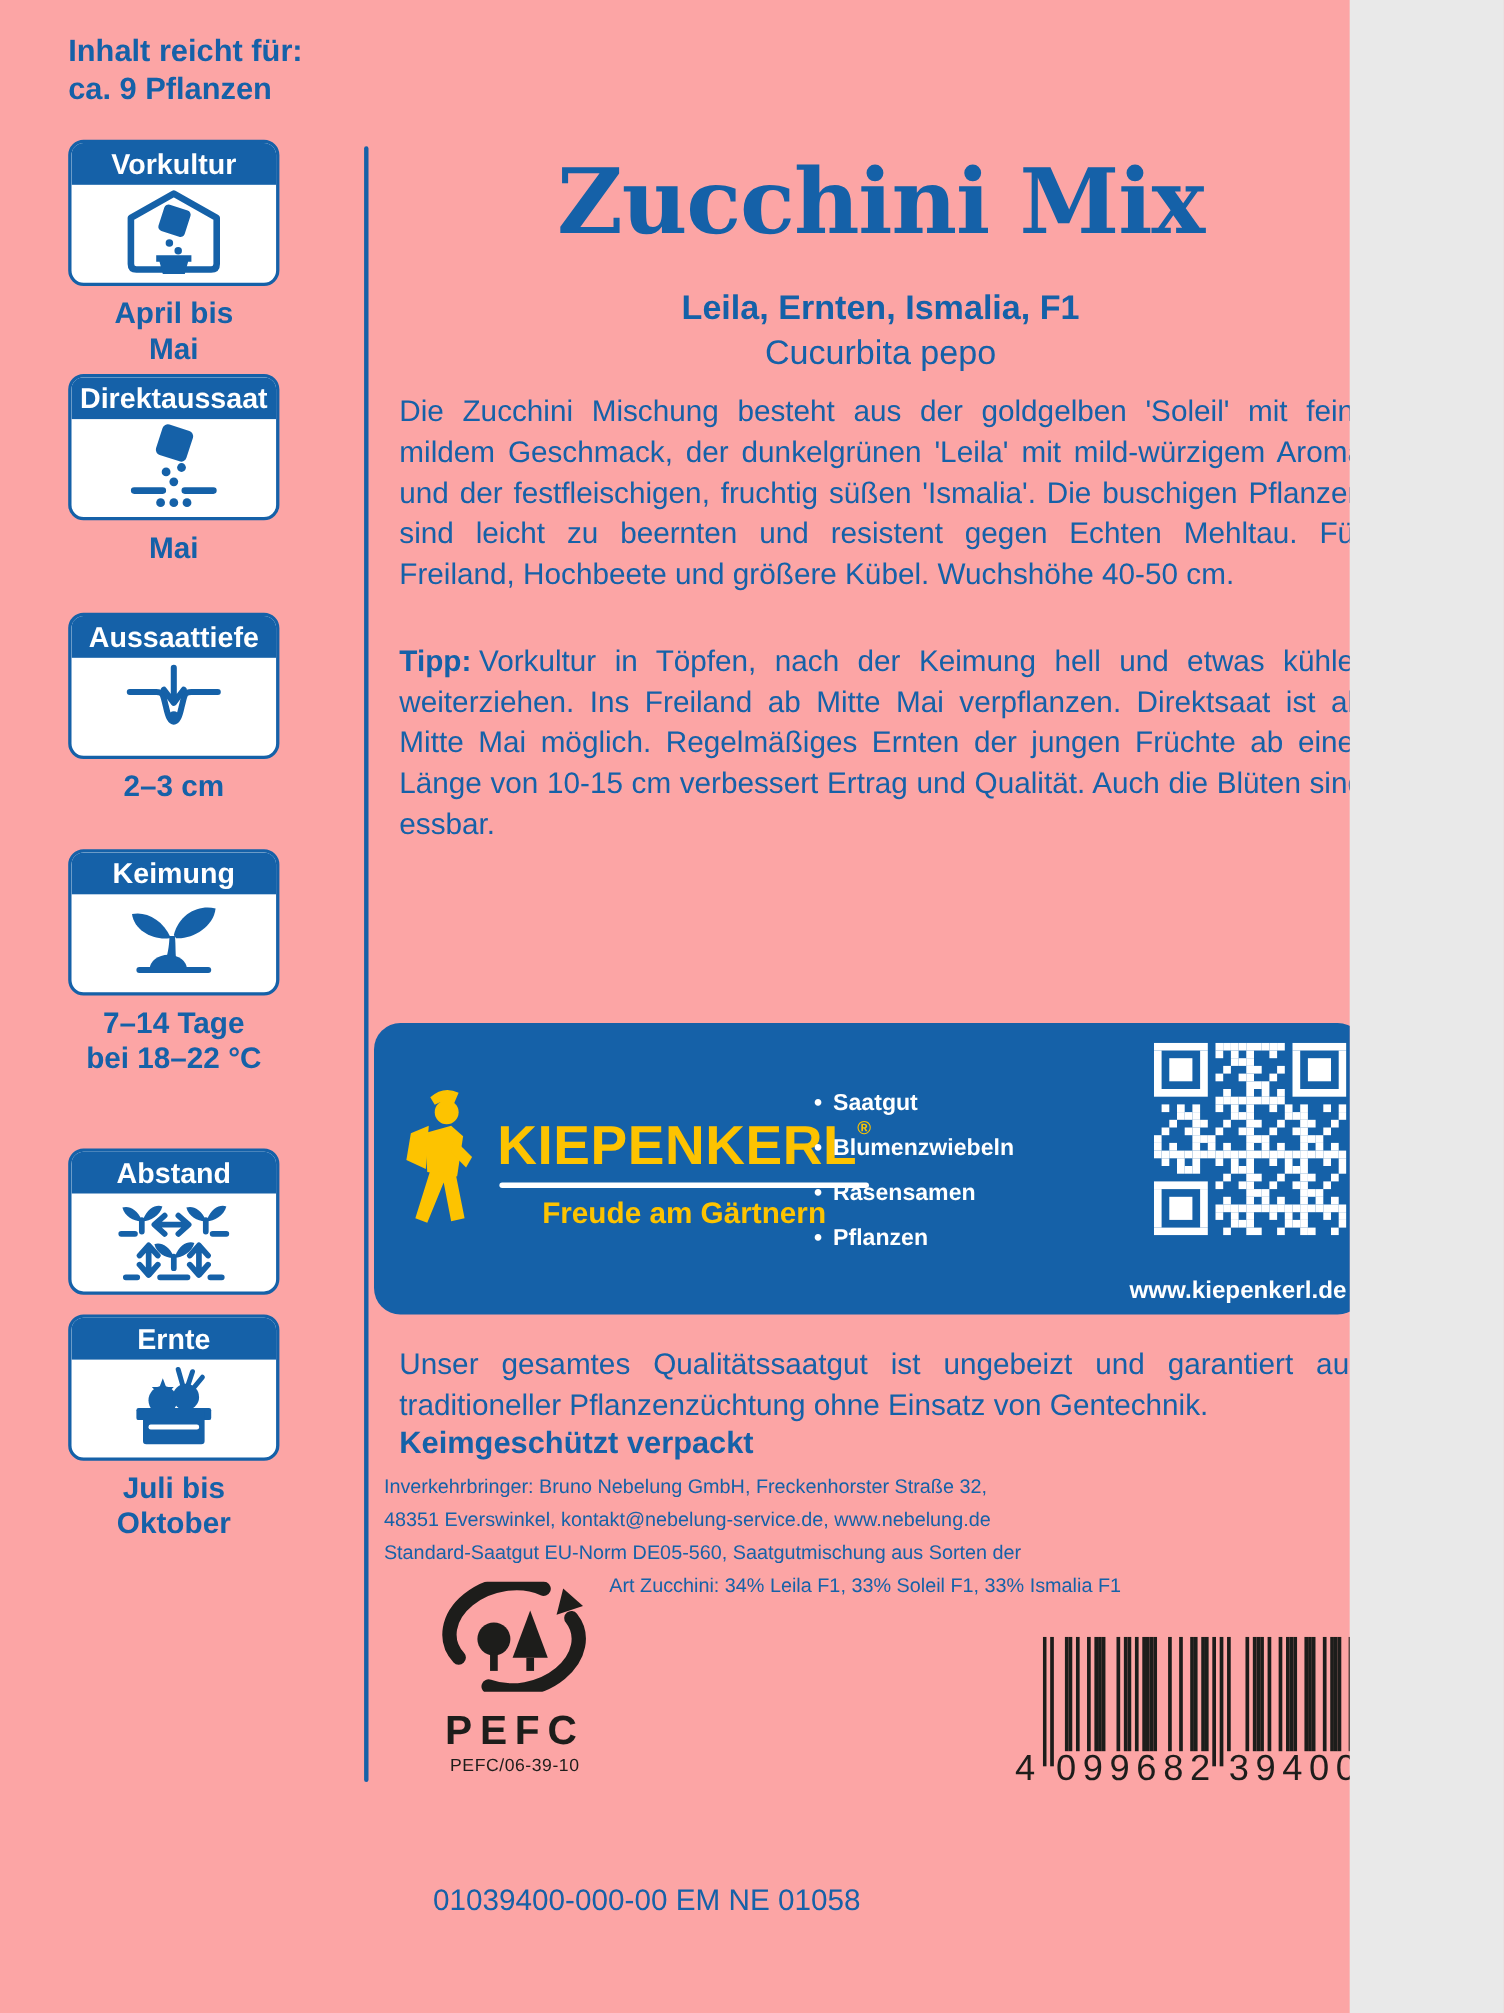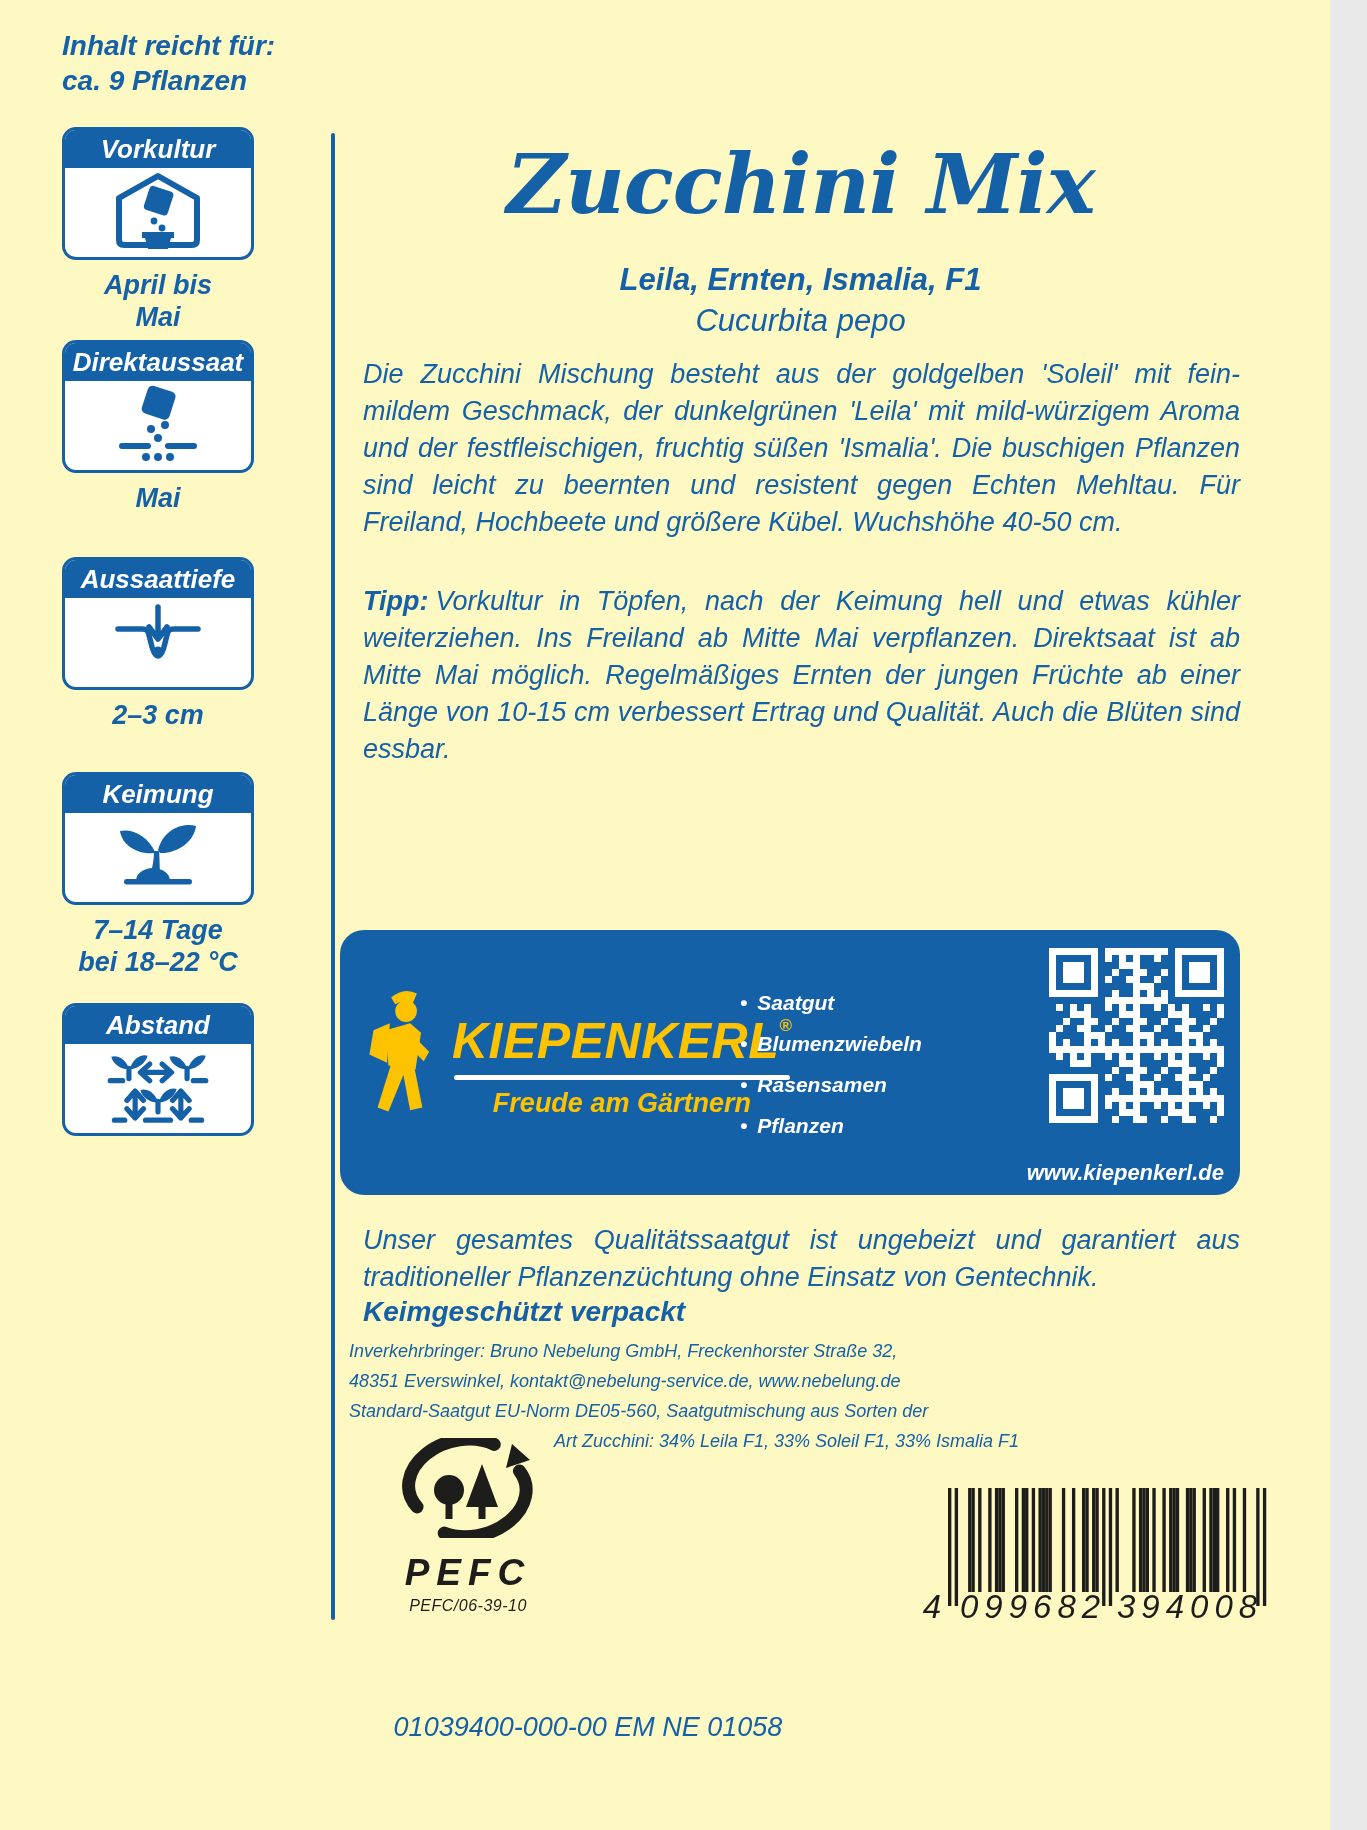--- a/index.html
+++ b/index.html
@@ -1,25 +1,25 @@
 <!DOCTYPE html>
 <html><head>
 <meta charset="utf-8">
 <style>
   html,body{margin:0;padding:0;background:#e9e9e9;}
-  .page{position:relative;width:1330px;height:1830px;background:#fef9c3;overflow:hidden;
-        font-family:"Liberation Sans","DejaVu Sans",sans-serif;color:#1561a8;font-style:italic;}
+  .page{position:relative;width:1227px;height:1830px;background:#fca5a5;overflow:hidden;
+        font-family:"Liberation Sans","DejaVu Sans",sans-serif;color:#1561a8;}
   .pre{white-space:pre-line;}
 
   
   .inhalt{position:absolute;left:62px;top:28px;font-size:28px;font-weight:600;line-height:35px;color:#1561a8;}
 
   
   .slot{position:absolute;left:62px;width:192px;text-align:center;}
-  .s1{top:127px}.s2{top:340px}.s3{top:557px}.s4{top:772px}.s5{top:1003px}.s6{top:1195px}
+  .s1{top:127px}.s2{top:340px}.s3{top:557px}.s4{top:772px}.s5{top:1044px}.s6{top:1195px}
   .ibox{border:3px solid #1561a8;border-radius:14px;overflow:hidden;background:#fff;height:133px;box-sizing:border-box;}
   .ibox-head{background:#1561a8;color:#fff;font-weight:bold;font-size:26px;height:38px;line-height:38px;}
   .ibox-icon{height:89px;display:flex;align-items:center;justify-content:center;}
   .ibox-icon svg{display:block;}
   .st{stroke:#1561a8;fill:none;stroke-linecap:round;stroke-linejoin:round;}
   .fl{fill:#1561a8;stroke:none;}
   .cap{margin-top:9px;font-size:27px;font-weight:600;line-height:32px;color:#1561a8;}
 
   .divider{position:absolute;left:331px;top:133px;width:4px;height:1487px;background:#1561a8;border-radius:2px;}
 
@@ -157,20 +157,39 @@
           <path class="st" stroke-width="5" d="M37 24 H63 M44 16 L35 24 L44 32 M56 16 L65 24 L56 32"></path>
           <path class="st" stroke-width="5" d="M30 45 V65 M22 51 L30 42 L38 51 M22 59 L30 68 L38 59"></path>
           <path class="st" stroke-width="5" d="M74 45 V65 M66 51 L74 42 L82 51 M66 59 L74 68 L82 59"></path>
           <path class="fl" d="M52 52 C48 42 40 39 35 41 C37 49 45 53 51 53 Z M53 52 C57 41 65 38 70 40 C68 48 59 53 53 53 Z"></path>
           <path class="st" stroke-width="5" d="M52 52 V62 M40 70 H64 M10 70 H20 M84 70 H94"></path>
         </svg>
       </div>
     </div>
   </div>
 
+  <div class="slot s6">
+    <div class="ibox">
+      <div class="ibox-head">Ernte</div>
+      <div class="ibox-icon">
+        <svg width="104" height="84" viewBox="0 0 100 84">
+          <polygon class="fl" points="40,14 43,22 50,22 45,27 47,35 40,30 33,35 35,27 30,22 37,22"></polygon>
+          <circle class="fl" cx="40" cy="34" r="13"></circle>
+          <path class="st" stroke-width="4.5" d="M58 20 L54 6 M63 20 L67 8 M67 24 L76 13"></path>
+          <circle class="fl" cx="61" cy="31" r="12"></circle>
+          <rect class="fl" x="16" y="41" width="10" height="11" rx="2"></rect>
+          <rect class="fl" x="74" y="41" width="10" height="11" rx="2"></rect>
+          <rect class="fl" x="22" y="41" width="56" height="33" rx="3"></rect>
+          <rect x="27" y="56" width="46" height="4.5" rx="2" fill="#ffffff"></rect>
+        </svg>
+      </div>
+    </div>
+    <div class="cap pre">Juli bis
+Oktober</div>
+  </div>
 
   <div class="divider"></div>
 
   <h1 class="title">Zucchini Mix</h1>
   <div class="varieties">Leila, Ernten, Ismalia, F1</div>
   <div class="botanical">Cucurbita pepo</div>
   <p class="body desc">Die Zucchini Mischung besteht aus der goldgelben 'Soleil' mit fein-mildem Geschmack, der dunkelgrünen 'Leila' mit mild-würzigem Aroma und der festfleischigen, fruchtig süßen 'Ismalia'. Die buschigen Pflanzen sind leicht zu beernten und resistent gegen Echten Mehltau. Für Freiland, Hochbeete und größere Kübel. Wuchshöhe 40-50 cm.</p>
   <p class="body tip"><b>Tipp:</b><span>Vorkultur in Töpfen, nach der Keimung hell und etwas kühler weiterziehen. Ins Freiland ab Mitte Mai verpflanzen. Direktsaat ist ab Mitte Mai möglich. Regelmäßiges Ernten der jungen Früchte ab einer Länge von 10-15 cm verbessert Ertrag und Qualität. Auch die Blüten sind essbar.</span></p>
 
   <div class="banner">

